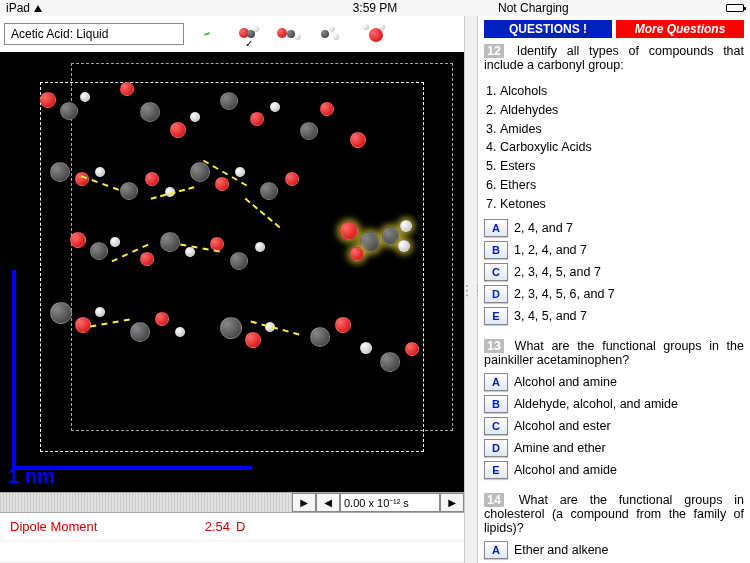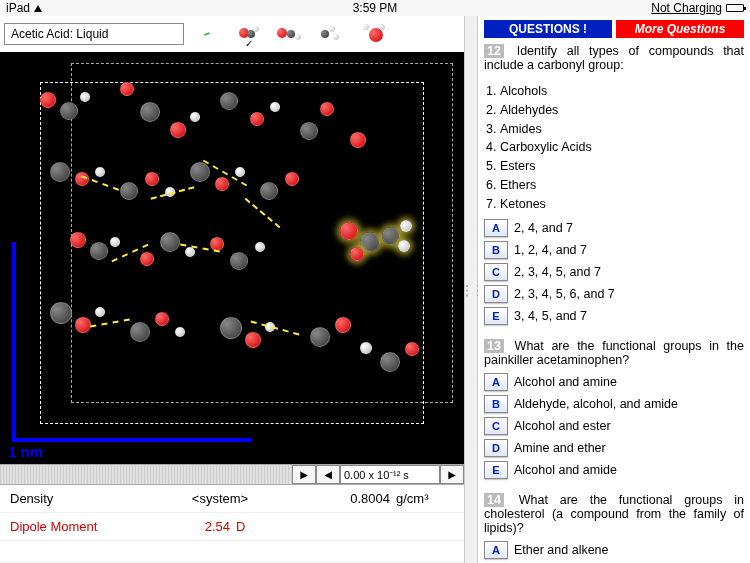--- a/index.html
+++ b/index.html
@@ -10,21 +10,21 @@
   overflow: hidden;
   font-size: 12px;
 }
 .statusbar {
   height: 16px; background: #f7f7f7;
   display: flex; align-items: center;
   padding: 0 6px; font-size: 12px; color: #000;
 }
 .statusbar .sb-left { flex: 1; display:flex; gap:4px; align-items:center;}
 .statusbar .sb-center { flex: 1; text-align: center; }
-.statusbar .sb-right { flex: 1; text-align: right; display:flex; justify-content:flex-end; align-items:center; gap:4px;text-decoration:underline;}
+.statusbar .sb-right { flex: 1; text-align: right; display:flex; justify-content:space-between; align-items:center; gap:12px;}
 .wifi-icon { display:inline-block; width:0;height:0;
   border-left:4px solid transparent;border-right:4px solid transparent;
   border-bottom:7px solid #000; }
 .battery { width:18px;height:8px;border:1px solid #000;border-radius:1px;position:relative;}
 .battery::after{content:"";position:absolute;right:-3px;top:2px;width:2px;height:3px;background:#000;}
 .battery .fill{background:#000;width:100%;height:100%;}
 
 .app { display:flex; height: 547px; }
 
 .leftpane { width: 464px; background:#fff; display:flex; flex-direction:column; }
@@ -42,21 +42,21 @@
 .thumb-atoms { position:relative; width:28px; height:20px;}
 .atom {position:absolute; border-radius:50%;}
 .atom.r{background:radial-gradient(circle at 30% 30%, #ff6b6b, #c00); width:10px;height:10px;}
 .atom.g{background:radial-gradient(circle at 30% 30%, #888, #333); width:8px;height:8px;}
 .atom.w{background:radial-gradient(circle at 30% 30%, #fff, #bbb); width:6px;height:6px;}
 
 
 .view3d { background:#000; flex:1; position:relative; overflow:hidden;}
 .axis-x{position:absolute;left:12px;bottom:22px;width:240px;height:4px;background:#0000ff;}
 .axis-y{position:absolute;left:12px;bottom:22px;width:4px;height:200px;background:#0000ff;}
-.scale-label{position:absolute;left:8px;bottom:4px;color:#0000ff;font-size:15px;font-weight:bold;}
+.scale-label{position:absolute;left:8px;bottom:4px;color:#0000ff;font-size:20px;font-weight:bold;}
 .cube{position:absolute;top:30px;left:40px;right:40px;bottom:40px;
   border:1px dashed #fff;}
 .cube::before{content:"";position:absolute;top:-20px;left:30px;right:-30px;bottom:20px;border:1px dashed #aaa;}
 .mol-field{position:absolute;inset:20px;}
 .mol-field .atom{border:1px solid rgba(255,255,255,0.2);}
 .bond{position:absolute;border-top:2px dashed #ffeb3b;}
 .yellow-glow{box-shadow:0 0 6px 3px rgba(255,235,59,0.6);}
 
 
 .playbar{height:20px;background:#ddd;border-top:1px solid #aaa;display:flex;align-items:stretch;}
@@ -218,26 +218,20 @@
 
     <div class="playbar">
       <div class="spacer"></div>
       <div class="playbtn">▶</div>
       <div class="stepbtn">◀</div>
       <div class="timefield">0.00 x 10⁻¹² s</div>
       <div class="stepbtn">▶</div>
     </div>
 
     <div class="datatable">
-      <div class="row">
-        <div class="c1">Density</div>
-        <div class="c2">&lt;system&gt;</div>
-        <div class="c3">0.8004</div>
-        <div class="c4">g/cm³</div>
-      </div>
       <div class="row active">
         <div class="c1">Dipole Moment</div>
         <div class="c3">2.54</div>
         <div class="c4">D</div>
       </div>
       <div class="row" style="height:22px"></div>
     </div>
   </div>
 
   <div class="divider">

